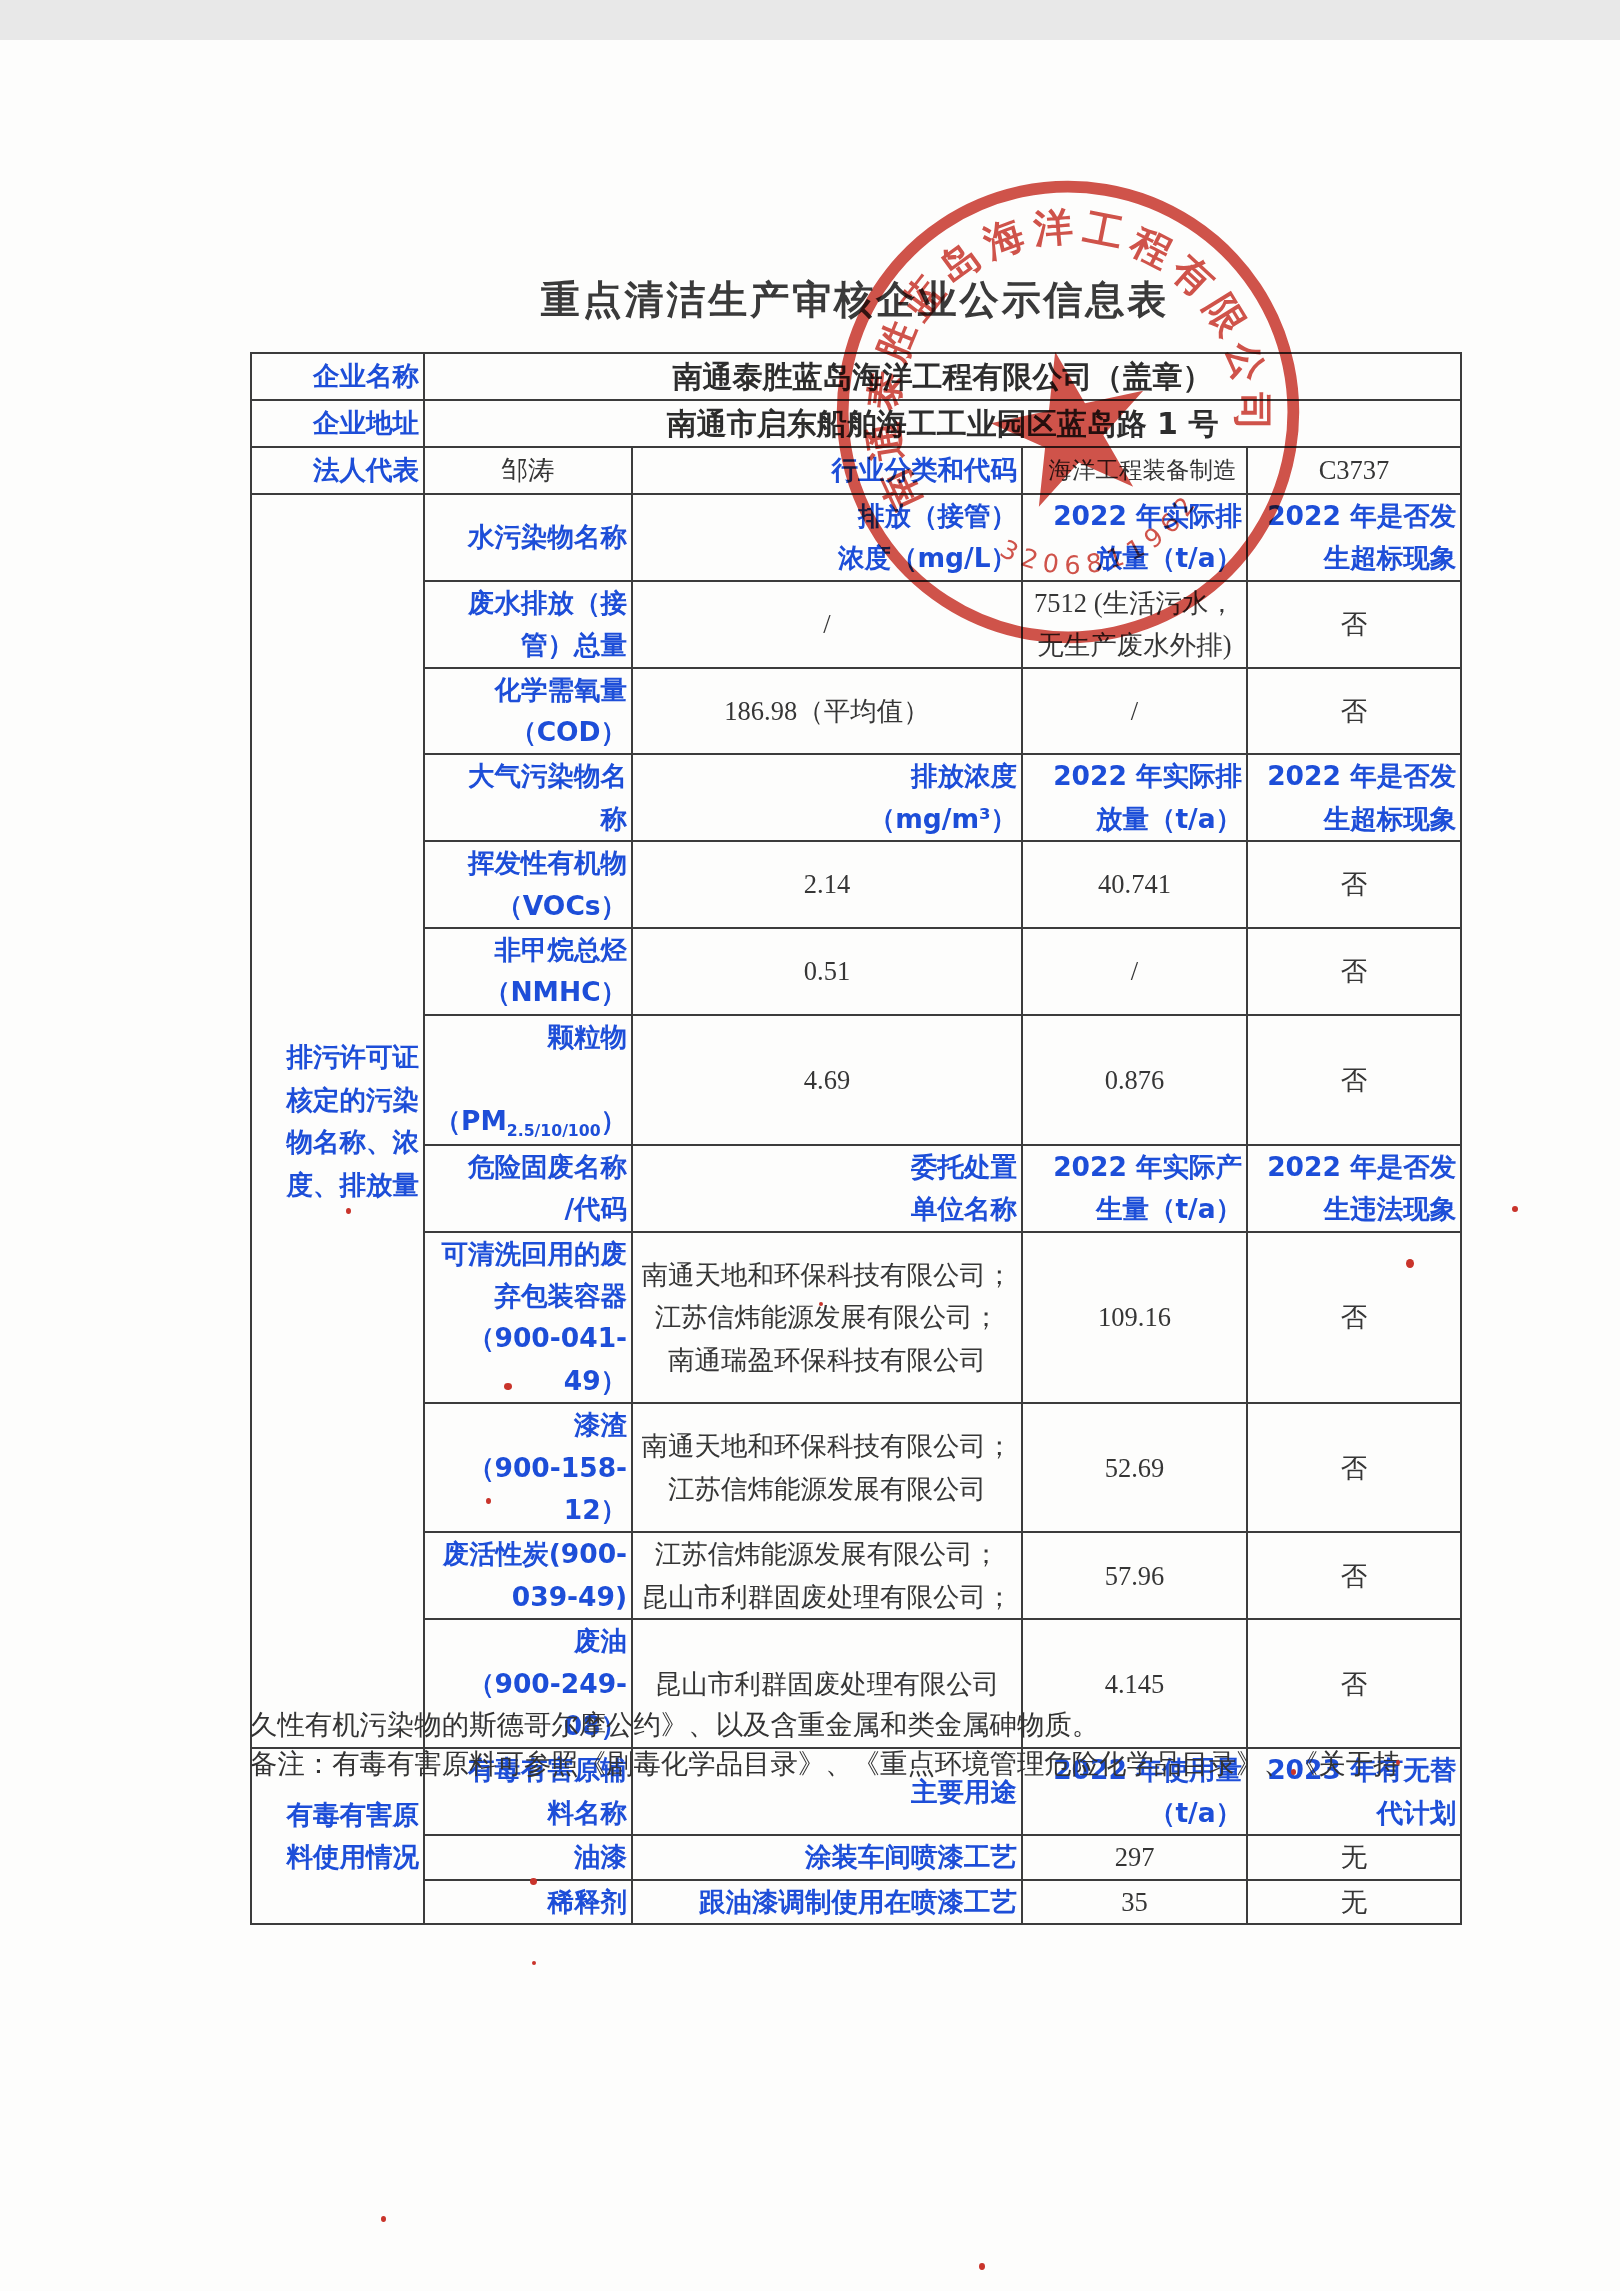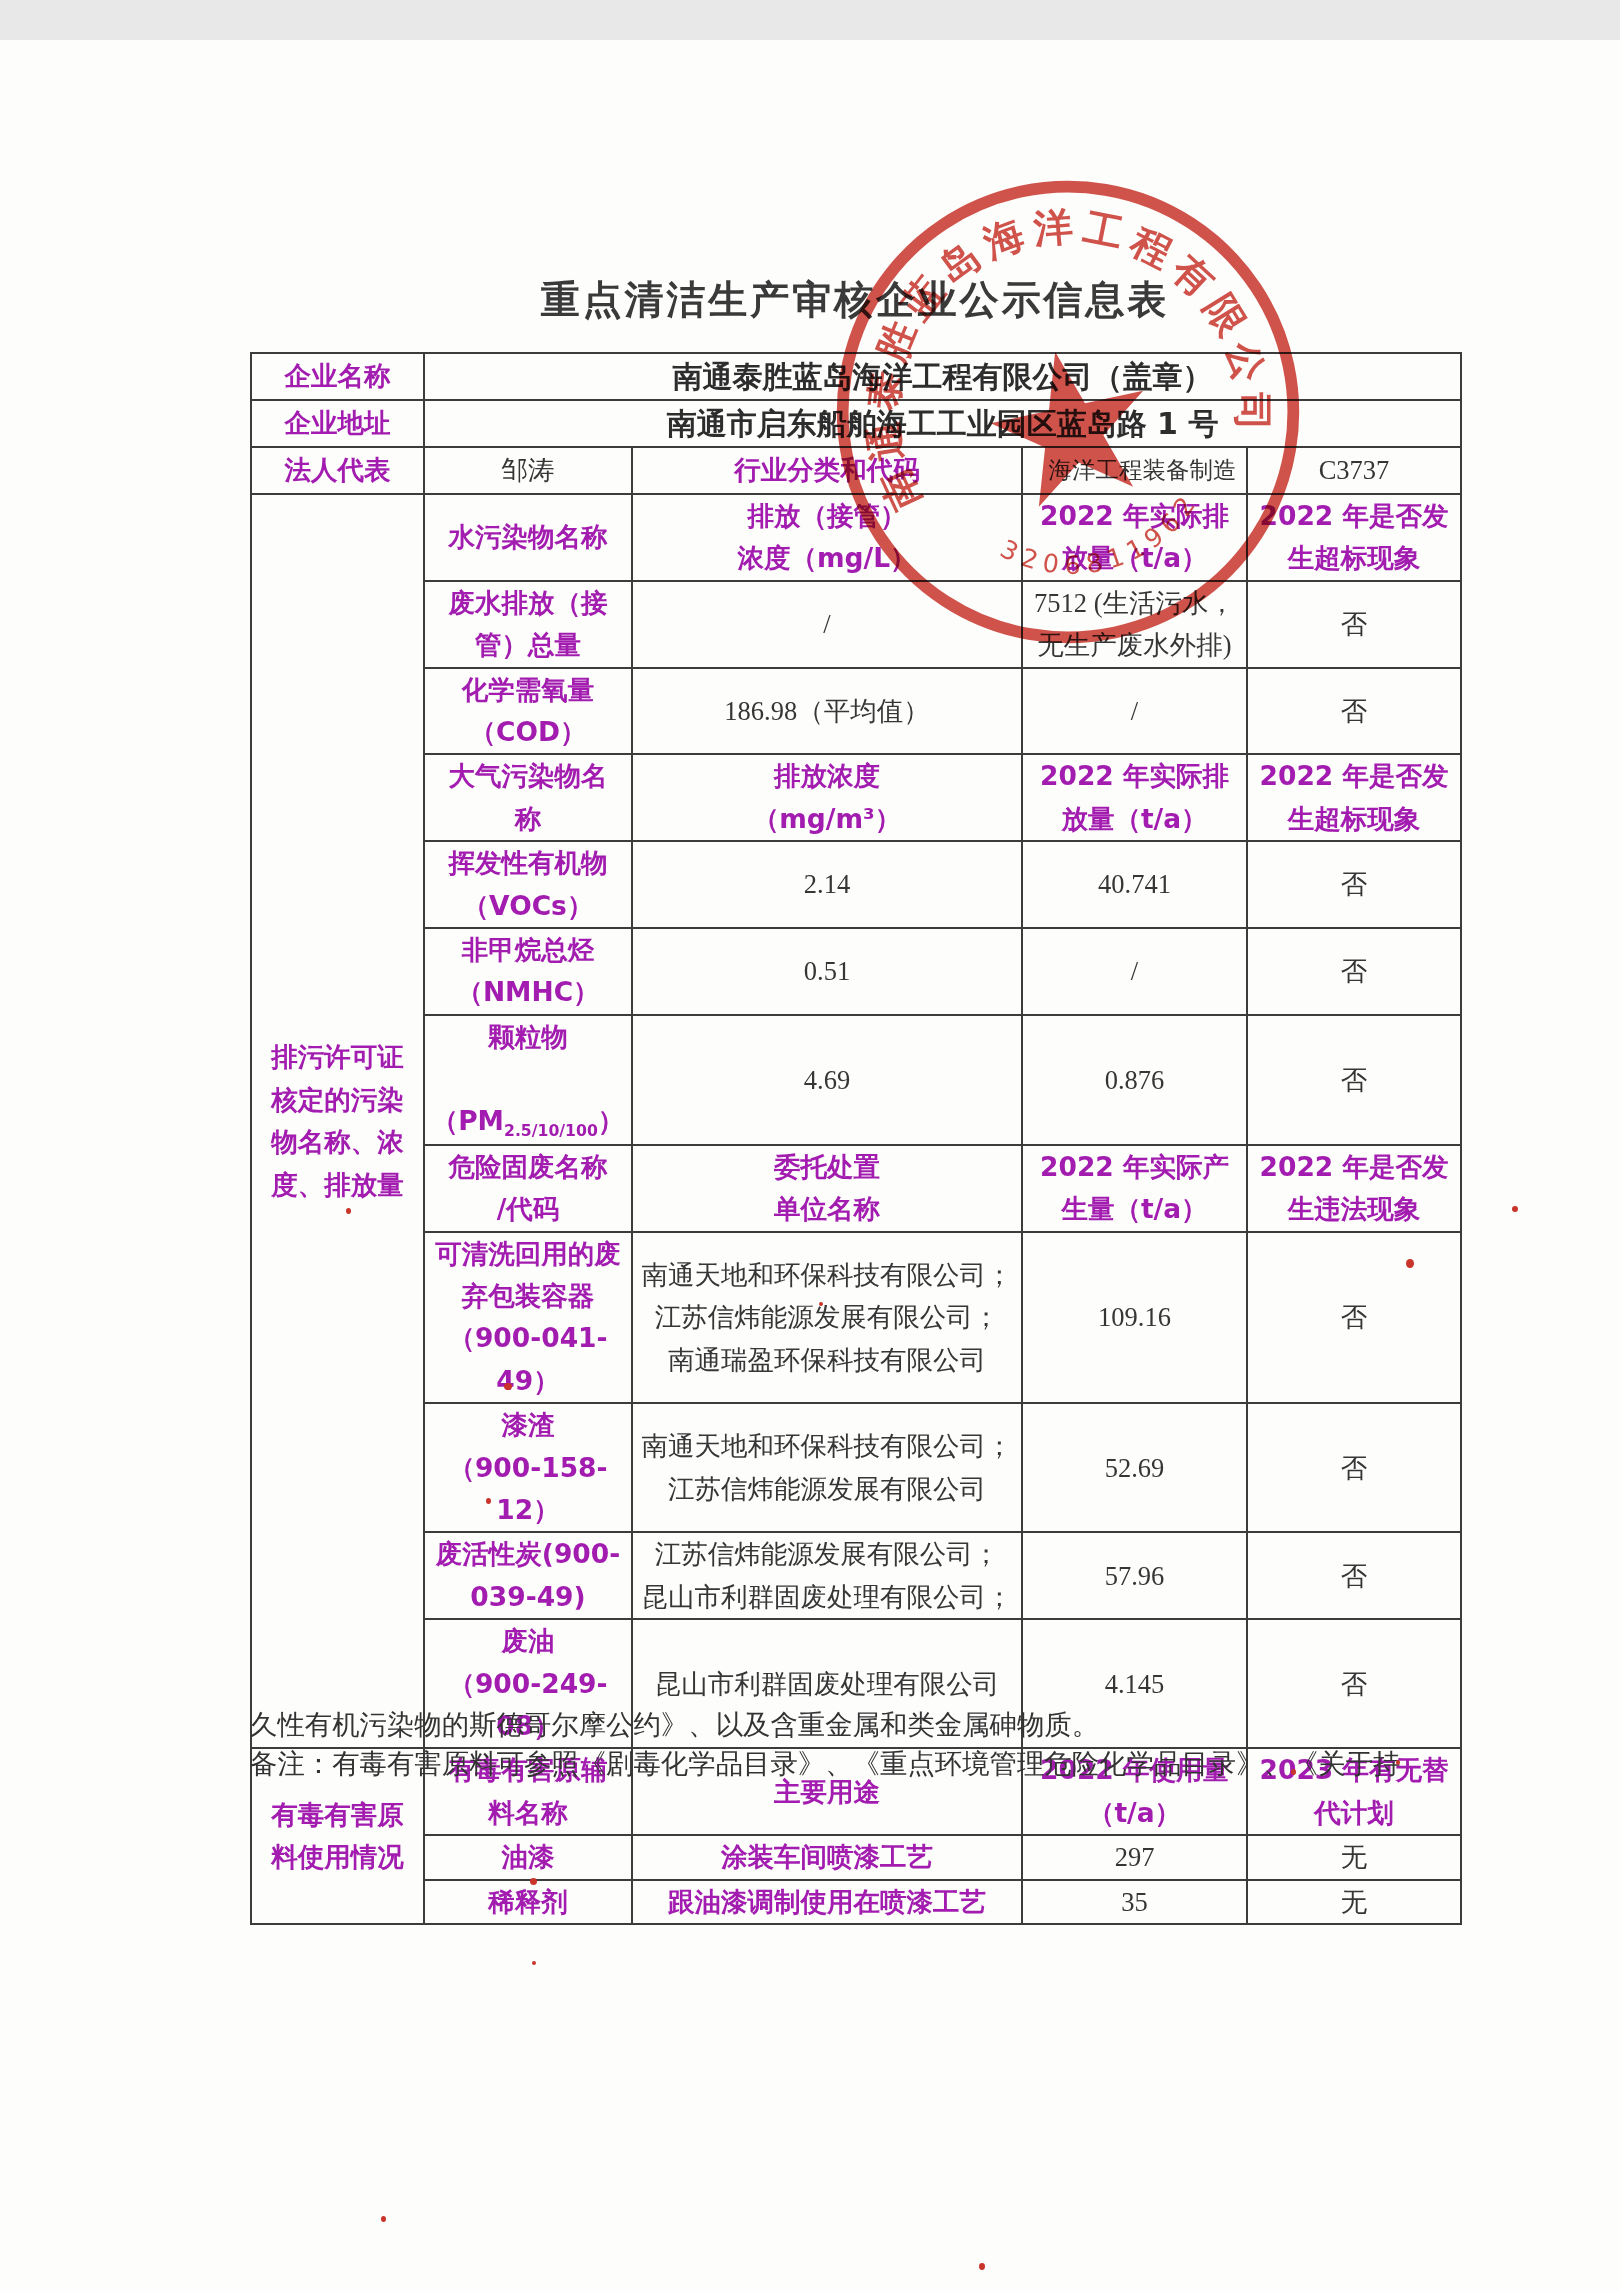--- a/index.html
+++ b/index.html
@@ -5,21 +5,21 @@
   html,body{margin:0;padding:0;background:#e8e8e8;}
   .page{position:relative;width:1620px;height:2255px;background:#fdfdfc;overflow:hidden;
         font-family:"Liberation Serif",serif;color:#363636;margin-top:40px;}
   .title{position:absolute;left:250px;top:233px;width:1210px;text-align:center;
          font-family:"DejaVu Sans",sans-serif;font-weight:700;font-size:39px;
          letter-spacing:2.9px;color:#3a3a3a;}
   table.main{position:absolute;left:250px;top:312px;width:1210px;border-collapse:collapse;
              table-layout:fixed;border:2.9px solid #3c3c3c;}
   td{border:2px solid #3c3c3c;text-align:center;vertical-align:middle;padding:0 3.9px;
      white-space:pre-line;overflow:hidden;}
-  .lbl{font-family:"DejaVu Sans",sans-serif;font-weight:700;font-size:26.5px;color:#a21caf;line-height:1.6;}
+  .lbl{font-family:"DejaVu Sans",sans-serif;font-weight:700;font-size:26.5px;color:#1d4ed8;line-height:1.6;text-align:right;}
   .val{font-family:"Liberation Serif",serif;font-size:26.5px;color:#363636;line-height:1.6;}
   .valb{font-family:"DejaVu Sans",sans-serif;font-weight:700;font-size:30px;color:#2d2d2d;line-height:1.5;}
   .small{font-size:23.5px;padding-left:20px;}
   tr.sect td{border-top:2.9px solid #3c3c3c;}
   .sub{font-size:15.7px;vertical-align:sub;}
   .notes{position:absolute;left:250px;top:1666px;width:1245px;
          font-family:"Liberation Serif",serif;font-size:27.4px;color:#333;line-height:39px;}
   .stamp{position:absolute;left:828px;top:132px;width:480px;height:480px;
          transform:rotate(-12deg);opacity:.85;mix-blend-mode:multiply;pointer-events:none;}
   .speck{position:absolute;border-radius:50%;background:#c9342b;}

